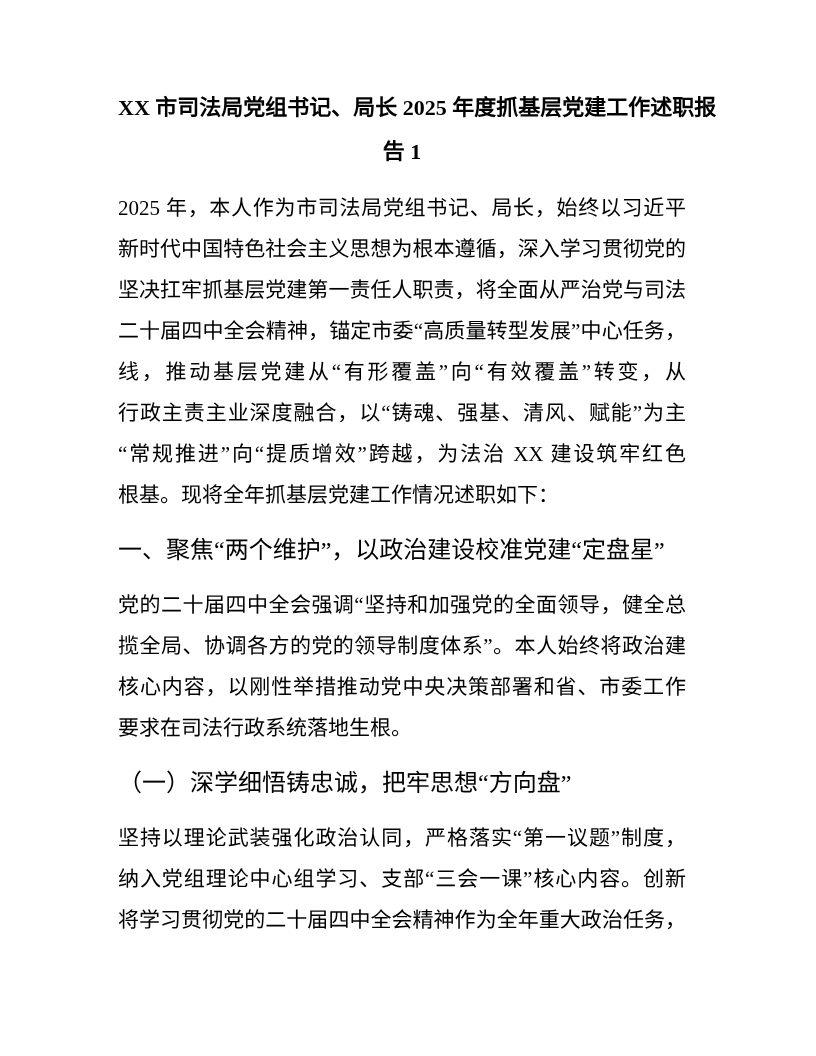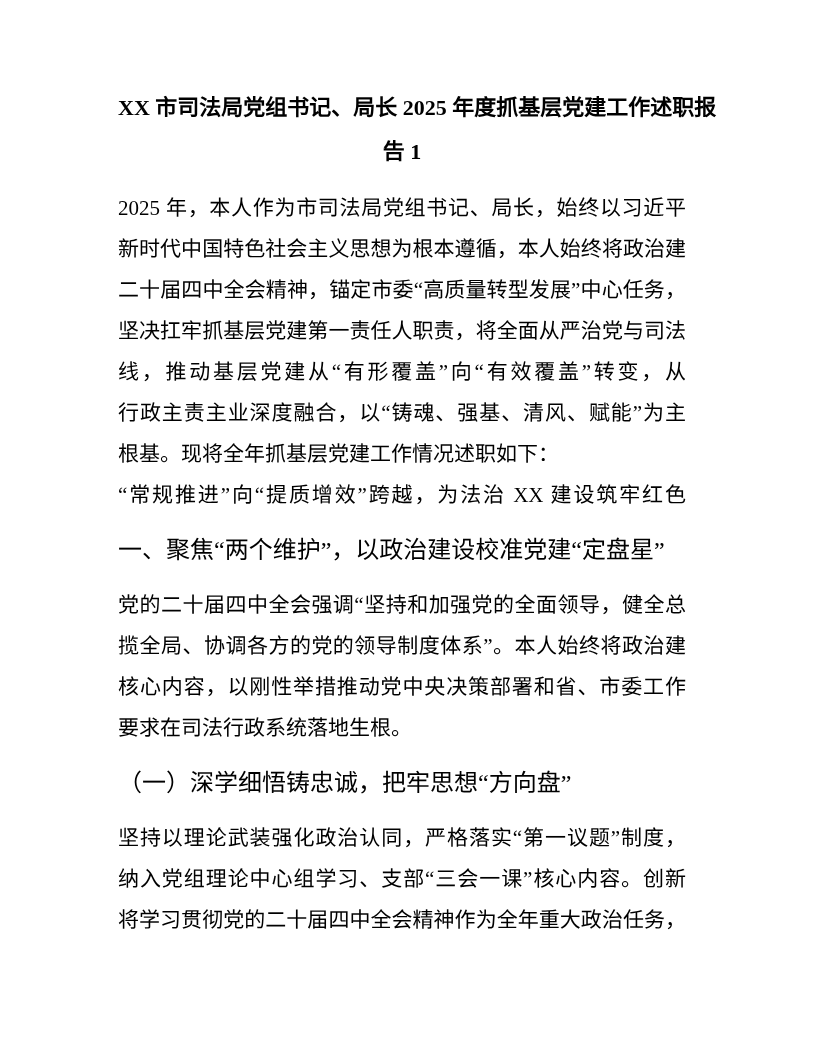--- a/index.html
+++ b/index.html
@@ -53,27 +53,27 @@
 
 <div class="page">
 
   <div class="doc-title">
     <div class="t-line">XX 市司法局党组书记、局长 2025 年度抓基层党建工作述职报</div>
     <div class="t-line">告 1</div>
   </div>
 
   <div class="para">
     <div class="line justify">2025 年，本人作为市司法局党组书记、局长，始终以习近平</div>
-    <div class="line justify">新时代中国特色社会主义思想为根本遵循，本人始终将政治建</div>
+    <div class="line justify">新时代中国特色社会主义思想为根本遵循，深入学习贯彻党的</div>
+    <div class="line justify">坚决扛牢抓基层党建第一责任人职责，将全面从严治党与司法</div>
     <div class="line justify">二十届四中全会精神，锚定市委“高质量转型发展”中心任务，</div>
-    <div class="line justify">坚决扛牢抓基层党建第一责任人职责，将全面从严治党与司法</div>
     <div class="line justify">线，推动基层党建从“有形覆盖”向“有效覆盖”转变，从</div>
     <div class="line justify">行政主责主业深度融合，以“铸魂、强基、清风、赋能”为主</div>
+    <div class="line justify">“常规推进”向“提质增效”跨越，为法治 XX 建设筑牢红色</div>
     <div class="line">根基。现将全年抓基层党建工作情况述职如下：</div>
-    <div class="line justify">“常规推进”向“提质增效”跨越，为法治 XX 建设筑牢红色</div>
   </div>
 
   <div class="heading">一、聚焦“两个维护”，以政治建设校准党建“定盘星”</div>
 
   <div class="para">
     <div class="line justify">党的二十届四中全会强调“坚持和加强党的全面领导，健全总</div>
     <div class="line justify">揽全局、协调各方的党的领导制度体系”。本人始终将政治建</div>
     <div class="line justify">核心内容，以刚性举措推动党中央决策部署和省、市委工作</div>
     <div class="line">要求在司法行政系统落地生根。</div>
   </div>

